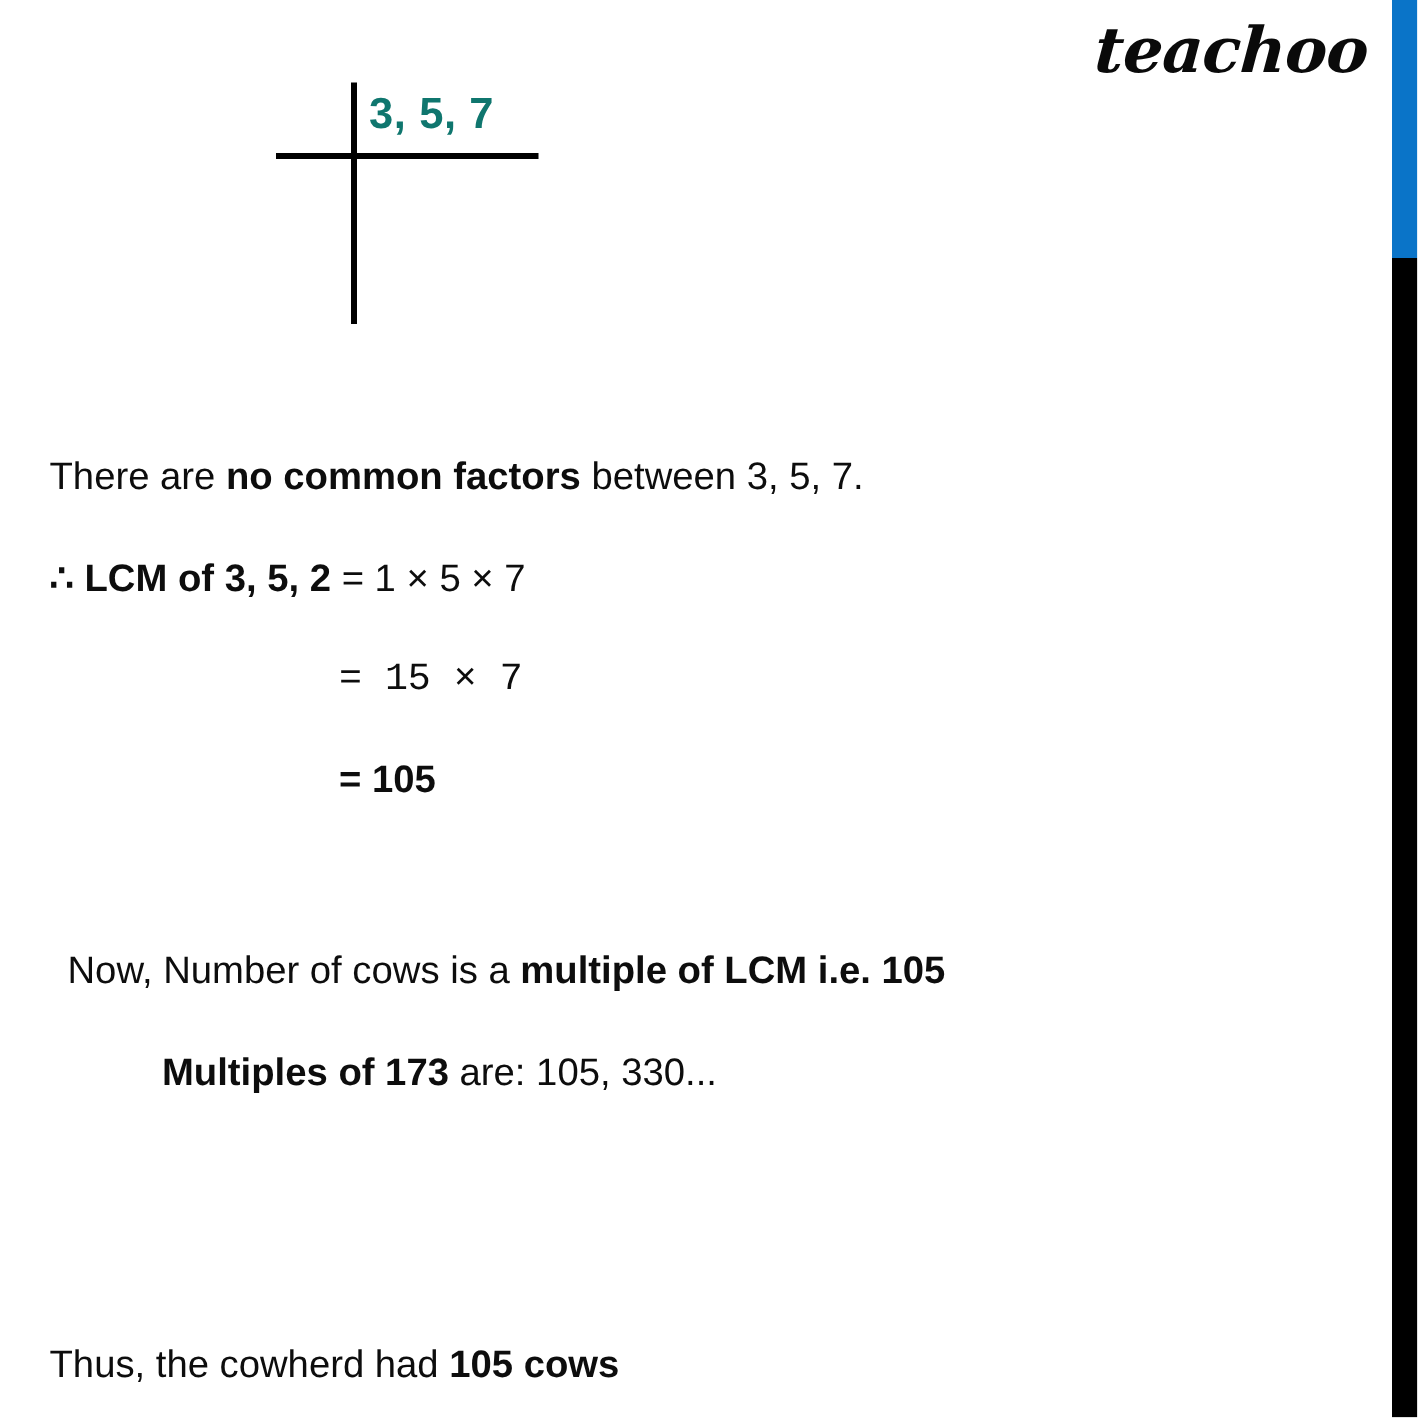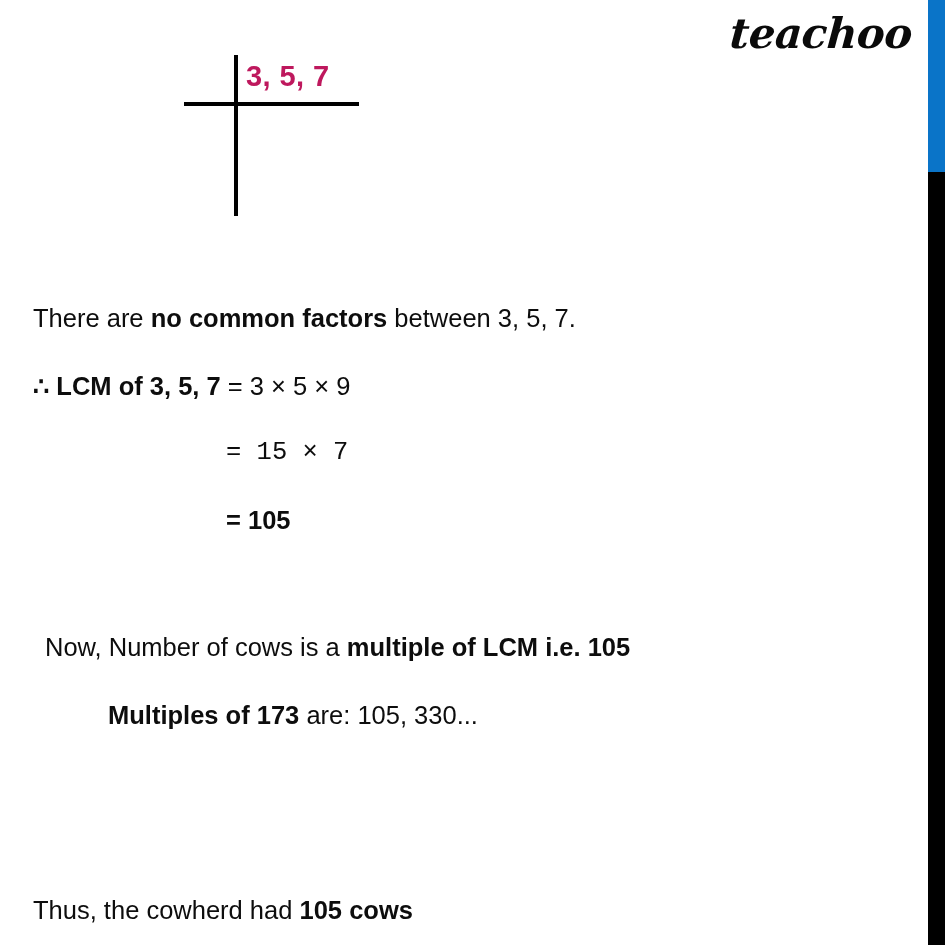--- a/index.html
+++ b/index.html
@@ -110,26 +110,26 @@
 <div id="page">
 
   <div class="edge-bar" id="edge-blue" style="background: rgb(10, 116, 200);"></div>
   <div class="edge-bar" id="edge-black" style="background: rgb(0, 0, 0);"></div>
 
   <div id="brand">teachoo</div>
 
   <div id="division-figure">
     <div id="division-vline" style="background: rgb(0, 0, 0);"></div>
     <div id="division-hline" style="background: rgb(0, 0, 0);"></div>
-    <div id="division-numbers" style="color: #be185d;">3, 5, 7</div>
+    <div id="division-numbers" style="color: #0f766e;">3, 5, 7</div>
   </div>
 
   <div class="line" id="line-nocommon"><span>There are </span><b>no common factors</b><span> between 3, 5, 7.</span></div>
 
-  <div class="line" id="line-lcm"><b>∴ LCM of 3, 5, 7</b><span> = 3 × 5 × 9</span></div>
+  <div class="line" id="line-lcm"><b>∴ LCM of 3, 5, 2</b><span> = 1 × 5 × 7</span></div>
 
   <div class="line" id="line-eq15">= 15 × 7</div>
 
   <div class="line" id="line-eq105">= 105</div>
 
   <div class="line" id="line-now"><span>Now, Number of cows is a </span><b>multiple of LCM i.e. 105</b></div>
 
   <div class="line" id="line-multiples"><b>Multiples of 173</b><span> are: 105, 330...</span></div>
 
 

